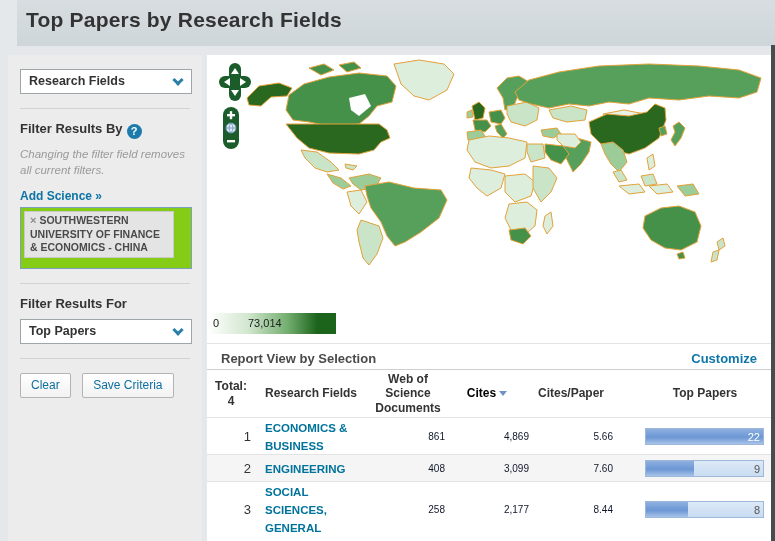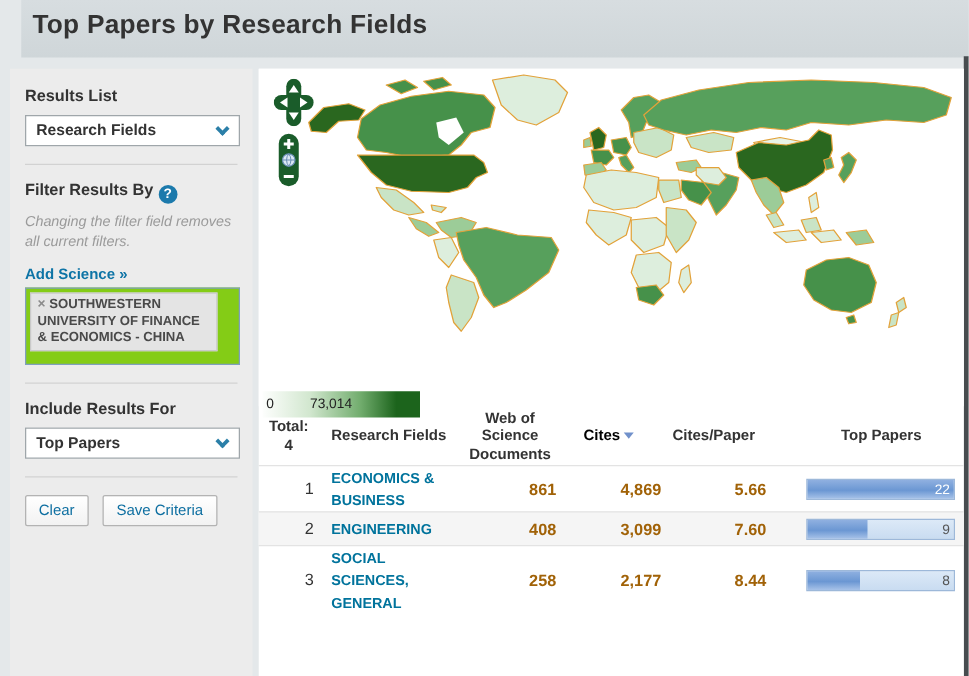--- a/index.html
+++ b/index.html
@@ -76,55 +76,54 @@
   .cites-link { color:#000000; cursor:pointer; }
   .sort-caret { display:inline-block; width:0; height:0; border-left:4px solid transparent; border-right:4px solid transparent;
                 border-top:5px solid #7191cb; margin-left:3px; vertical-align:1px; }
   .t-body .t-row { border-top:1px solid #e3e3e3; }
   .t-body .t-row:nth-child(even) { background:#f5f5f5; }
   .row-1 { min-height:27px; }
   .row-2 { min-height:27px; }
   .row-3 { min-height:42px; }
   .rank { font-size:13px; color:#333; text-align:right; width:40px; display:inline-block; }
   .field-link { font-size:11.5px; font-weight:bold; color:#00739c; line-height:1.2; cursor:pointer; }
-  .num { font-size:13px; color:#a16207;font-weight:bold; }
+  .num { font-size:10px; color:#0f172a; }
   .bar { position:relative; width:119px; height:17px; background:linear-gradient(#dcE9f7,#c9dcf1); border:1px solid #9db8d9; }
   .bar-fill { position:absolute; left:0; top:0; height:100%; background:linear-gradient(#8fb0e0,#6b97d3 55%,#a7c2e8); }
   .bar-value { position:absolute; right:3px; top:2px; font-size:11px; color:#555; }
 </style>
 </head>
 <body>
 
 <div class="top-band">
   <div class="page-title">Top Papers by Research Fields</div>
 </div>
 <div class="right-edge"></div>
 
 <div class="sidebar">
   <div class="sb-pad">
-    <div class="sb-label">Results List</div>
     <div class="dropdown">
       <span>Research Fields</span>
       <span class="chev"></span>
     </div>
 
     <div class="sb-divider"></div>
 
     <div class="sb-label">
       <span>Filter Results By</span><span class="help-icon">?</span>
     </div>
     <div class="sb-note">Changing the filter field removes all current filters.</div>
     <a class="add-filter">Add Science »</a>
     <div class="filter-box">
       <span class="filter-chip"><span class="chip-x">×</span><span>SOUTHWESTERN UNIVERSITY OF FINANCE &amp; ECONOMICS - CHINA</span></span>
     </div>
 
     <div class="sb-divider"></div>
 
-    <div class="sb-label">Include Results For</div>
+    <div class="sb-label">Filter Results For</div>
     <div class="dropdown">
       <span>Top Papers</span>
       <span class="chev"></span>
     </div>
 
     <div class="sb-divider"></div>
 
     <div class="btn-row">
       <span class="btn">Clear</span>
       <span class="btn">Save Criteria</span>
@@ -215,20 +214,24 @@
       <path d="M4,22 H14 M9,17 a8,8 0 0 1 0,10 M9,17 a8,8 0 0 0 0,10" stroke="#6a8fb5" stroke-width="0.8" fill="none"></path>
       <rect x="5" y="34" width="8" height="2.4" fill="#fff"></rect>
     </svg>
 
     <div class="legend">
       <span class="lg-min">0</span>
       <span class="lg-max">73,014</span>
     </div>
   </div>
 
+  <div class="report-header">
+    <div class="report-title">Report View by Selection</div>
+    <div class="customize">Customize</div>
+  </div>
 
   <div class="tbl">
     <div class="t-row t-head">
       <div class="c-rank hc">
         <div>Total:</div>
           <div>4</div>
       </div>
       <div class="c-field hc">Research Fields</div>
       <div class="c-docs hc">Web of Science Documents</div>
       <div class="c-cites hc">

